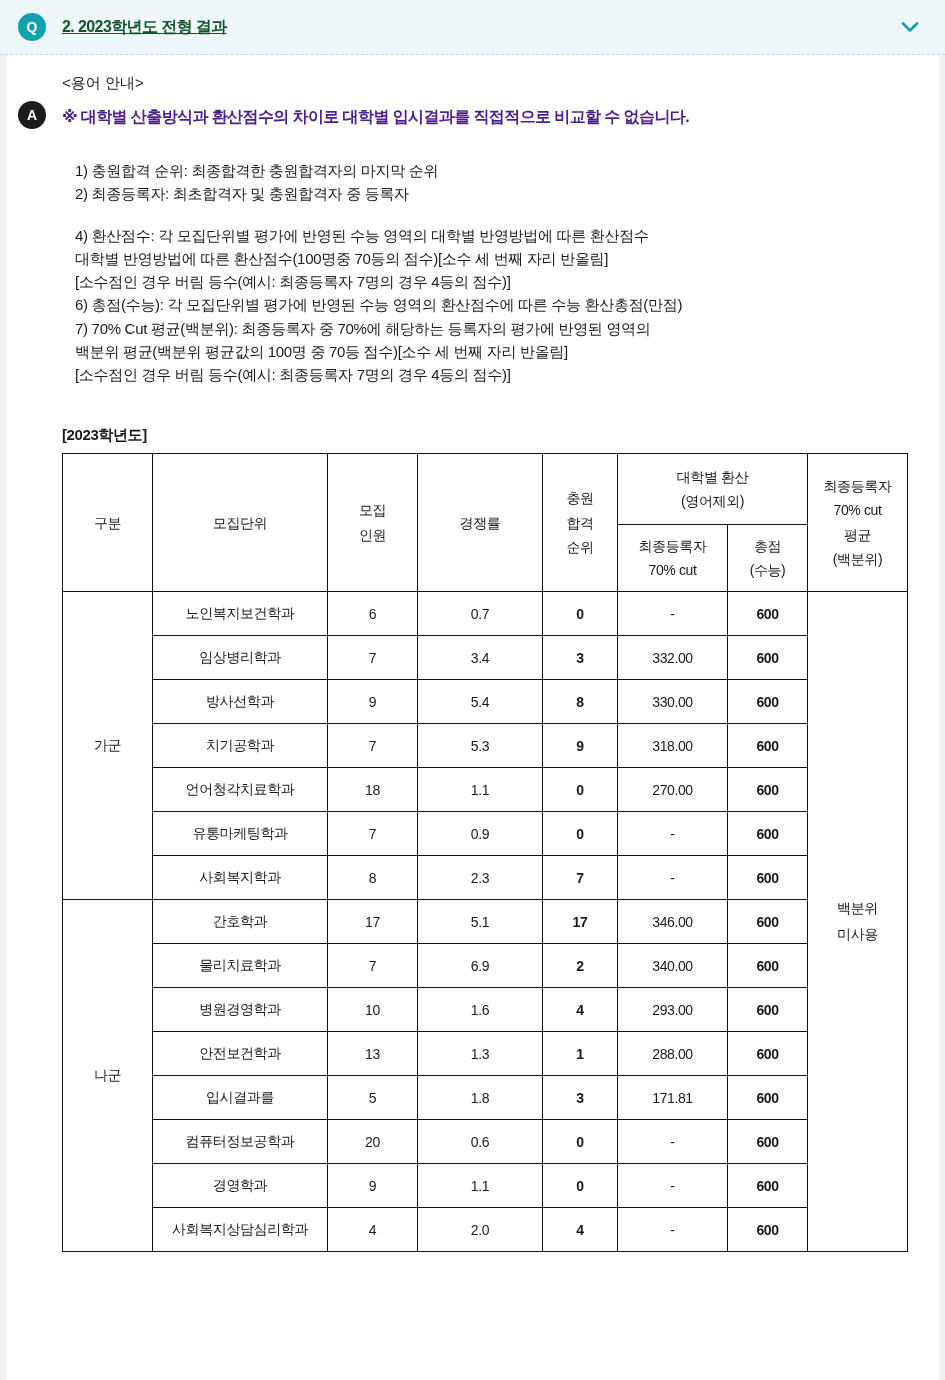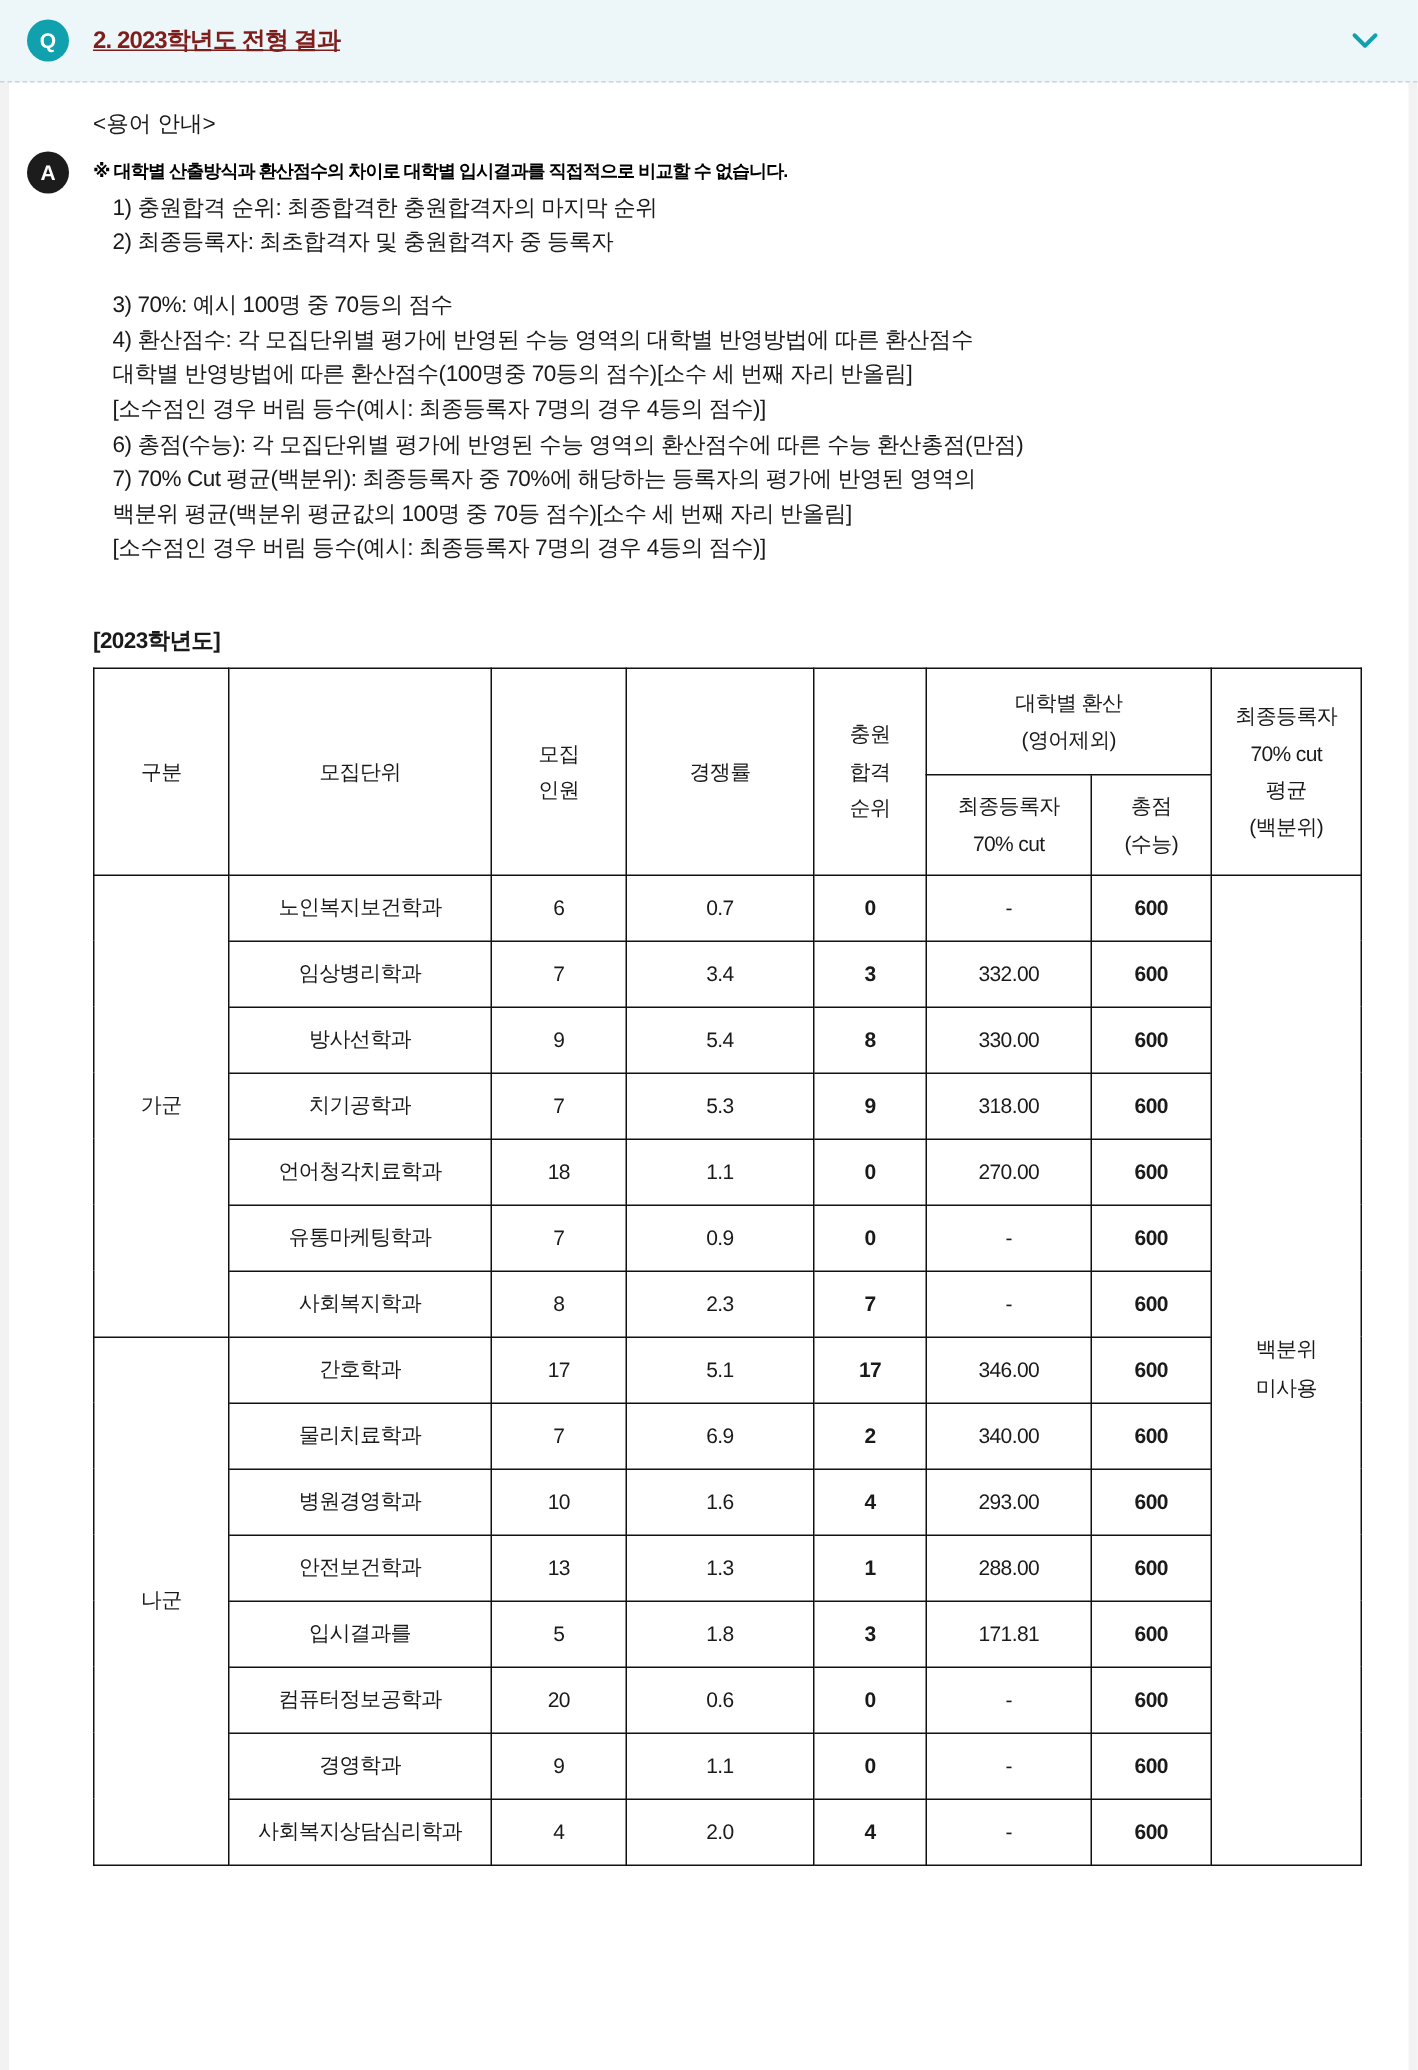--- a/index.html
+++ b/index.html
@@ -52,21 +52,21 @@
     color: #ffffff;
     flex: 0 0 auto;
   }
   .badge-q { background: #11a0ae; }
   .badge-a { background: #1c1c1c; }
 
   .qa-title {
     margin-left: 16px;
     font-size: 16px;
     font-weight: bold;
-    color: #7f1d1d;
+    color: #14532d;
     text-decoration: underline;
     letter-spacing: -0.6px;
   }
   .chevron {
     position: absolute;
     right: 22px;
     top: 50%;
     transform: translateY(-50%);
     width: 26px;
     height: 26px;
@@ -97,26 +97,26 @@
     letter-spacing: -0.3px;
     white-space: nowrap;
     margin-left: 13px;
   }
   .term-head {
     font-size: 15px;
     line-height: 1.6;
     margin-bottom: 10px;
   }
   .notice {
-    color: #000000;
+    color: #4c1d95;
     font-weight: bold;
-    font-size: 12px;
+    font-size: 16px;
     line-height: 1.5;
     letter-spacing: -0.6px;
-    margin-bottom: 4px;
+    margin-bottom: 30px;
   }
   .gap-sm { height: 12px; }
   .gap-md { height: 18px; }
   .squeeze {
     letter-spacing: -1.4px;
     font-size: 14.5px;
   }
   .year-label {
     font-weight: bold;
     font-size: 15px;
@@ -198,21 +198,20 @@
 
     <div class="term-head">&lt;용어 안내&gt;</div>
 
     <div class="notice">※ 대학별 산출방식과 환산점수의 차이로 대학별 입시결과를 직접적으로 비교할 수 없습니다.</div>
 
     <div class="line">1) 충원합격 순위: 최종합격한 충원합격자의 마지막 순위</div>
     <div class="line">2) 최종등록자: 최초합격자 및 충원합격자 중 등록자</div>
 
     <div class="gap-md"></div>
 
-    <div class="line">3) 70%: 예시 100명 중 70등의 점수</div>
     <div class="line">4) 환산점수: 각 모집단위별 평가에 반영된 수능 영역의 대학별 반영방법에 따른 환산점수</div>
     <div class="line">대학별 반영방법에 따른 환산점수(100명중 70등의 점수)[소수 세 번째 자리 반올림]</div>
     <div class="line">[소수점인 경우 버림 등수(예시: 최종등록자 7명의 경우 4등의 점수)]</div>
     <div class="line">6) 총점(수능): 각 모집단위별 평가에 반영된 수능 영역의 환산점수에 따른 수능 환산총점(만점)</div>
     <div class="line">7) 70% Cut 평균(백분위): 최종등록자 중 70%에 해당하는 등록자의 평가에 반영된 영역의</div>
     <div class="line">백분위 평균(백분위 평균값의 100명 중 70등 점수)[소수 세 번째 자리 반올림]</div>
     <div class="line">[소수점인 경우 버림 등수(예시: 최종등록자 7명의 경우 4등의 점수)]</div>
 
     <div class="gap-md"></div>
 

